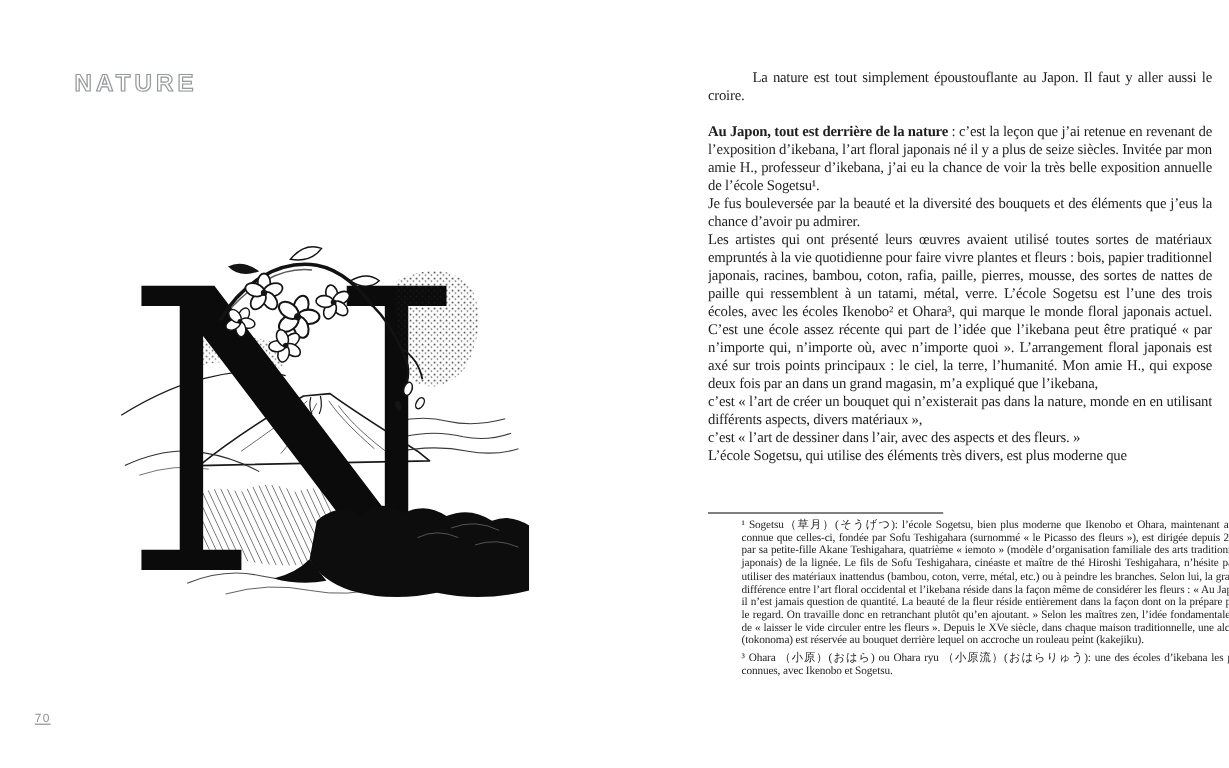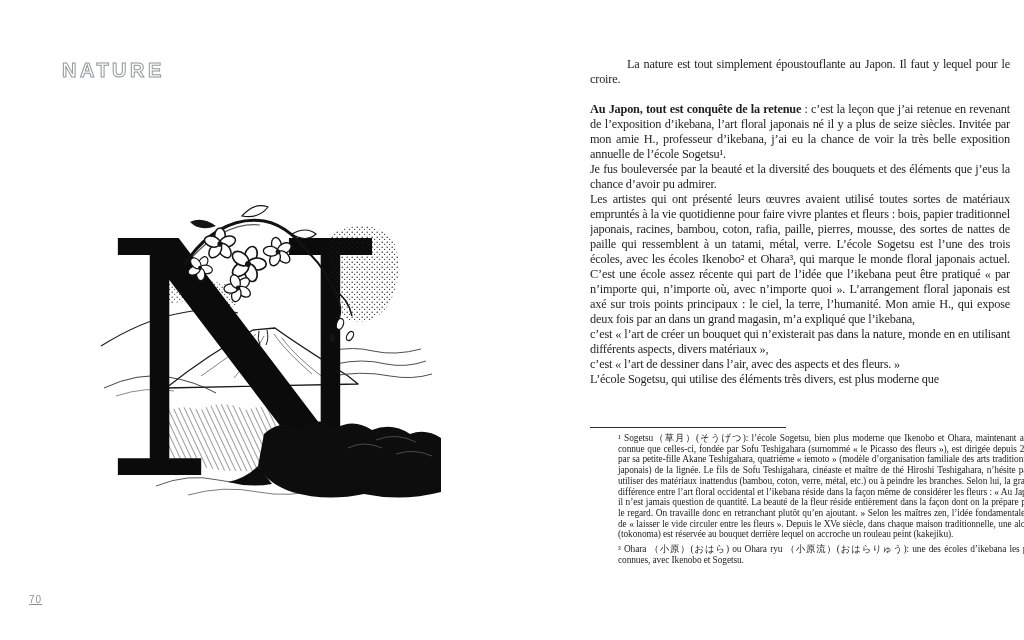--- a/index.html
+++ b/index.html
@@ -148,22 +148,22 @@
 
       <path d="M234,38 q42,-20 64,8 q12,30 -6,64 q-20,24 -44,12 q-18,-42 -14,-84 z" fill="url(#dots)" opacity="0.9"></path>
     </svg>
 
     <div class="page-number pn-left">70</div>
   </div>
 
   <div class="right-page">
 
     <div class="body-text">
-      <p class="p-first">La nature est tout simplement époustouflante au Japon. Il faut y lequel pour le croire.</p>
-      <p class="p-lead-gap"><span class="bold-lead">Au Japon, tout est conquête de la retenue</span><span> : c’est la leçon que j’ai retenue en revenant de l’exposition d’ikebana, l’art floral japonais né il y a plus de seize siècles. Invitée par mon amie H., professeur d’ikebana, j’ai eu la chance de voir la très belle exposition annuelle de l’école Sogetsu¹.</span></p>
+      <p class="p-first">La nature est tout simplement époustouflante au Japon. Il faut y aller aussi le croire.</p>
+      <p class="p-lead-gap"><span class="bold-lead">Au Japon, tout est derrière de la nature</span><span> : c’est la leçon que j’ai retenue en revenant de l’exposition d’ikebana, l’art floral japonais né il y a plus de seize siècles. Invitée par mon amie H., professeur d’ikebana, j’ai eu la chance de voir la très belle exposition annuelle de l’école Sogetsu¹.</span></p>
       <p>Je fus bouleversée par la beauté et la diversité des bouquets et des éléments que j’eus la chance d’avoir pu admirer.</p>
       <p>Les artistes qui ont présenté leurs œuvres avaient utilisé toutes sortes de matériaux empruntés à la vie quotidienne pour faire vivre plantes et fleurs : bois, papier traditionnel japonais, racines, bambou, coton, rafia, paille, pierres, mousse, des sortes de nattes de paille qui ressemblent à un tatami, métal, verre. L’école Sogetsu est l’une des trois écoles, avec les écoles Ikenobo² et Ohara³, qui marque le monde floral japonais actuel. C’est une école assez récente qui part de l’idée que l’ikebana peut être pratiqué « par n’importe qui, n’importe où, avec n’importe quoi ». L’arrangement floral japonais est axé sur trois points principaux : le ciel, la terre, l’humanité. Mon amie H., qui expose deux fois par an dans un grand magasin, m’a expliqué que l’ikebana,</p>
       <p>c’est « l’art de créer un bouquet qui n’existerait pas dans la nature, monde en en utilisant différents aspects, divers matériaux »,</p>
       <p>c’est « l’art de dessiner dans l’air, avec des aspects et des fleurs. »</p>
       <p>L’école Sogetsu, qui utilise des éléments très divers, est plus moderne que</p>
     </div>
 
     <div class="footnote-rule"></div>
 
     <div class="footnotes">

